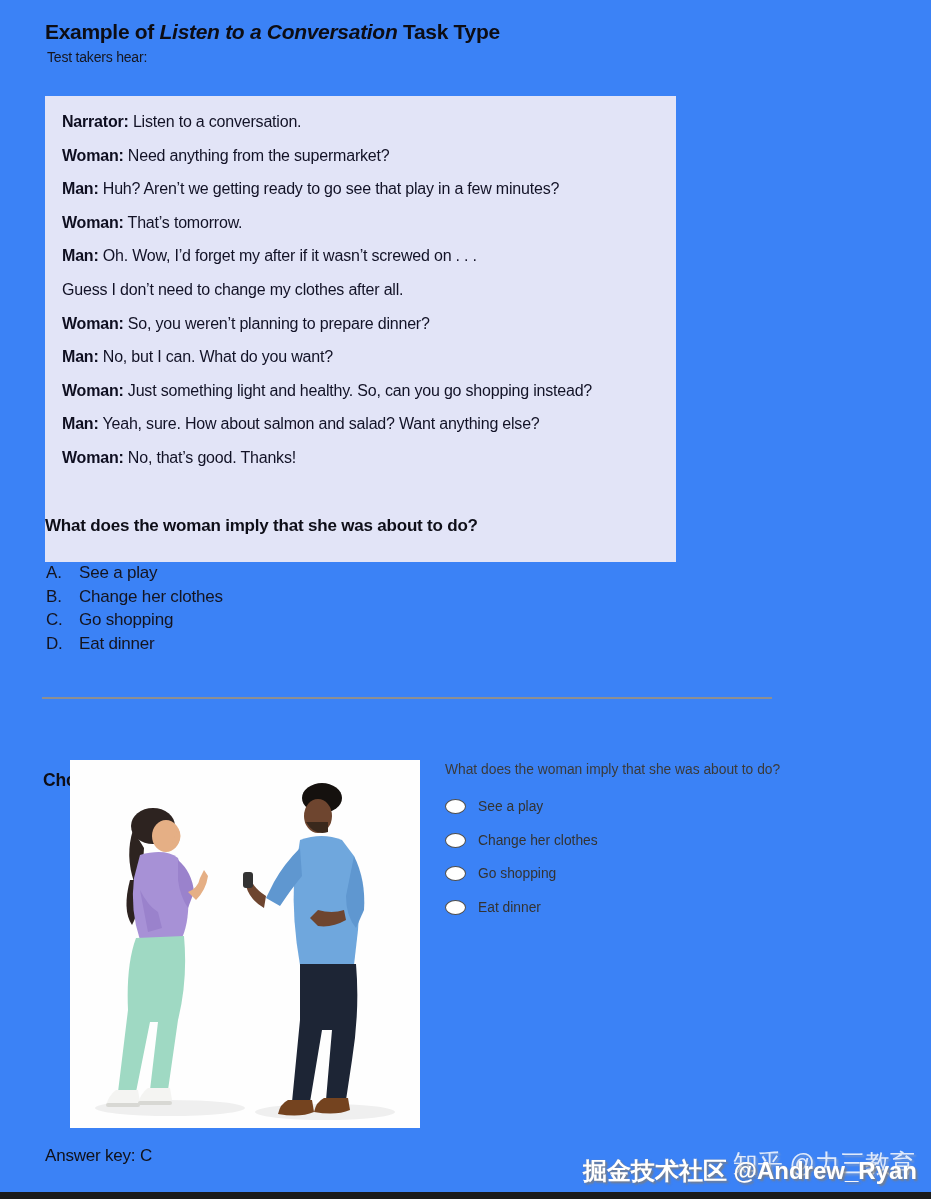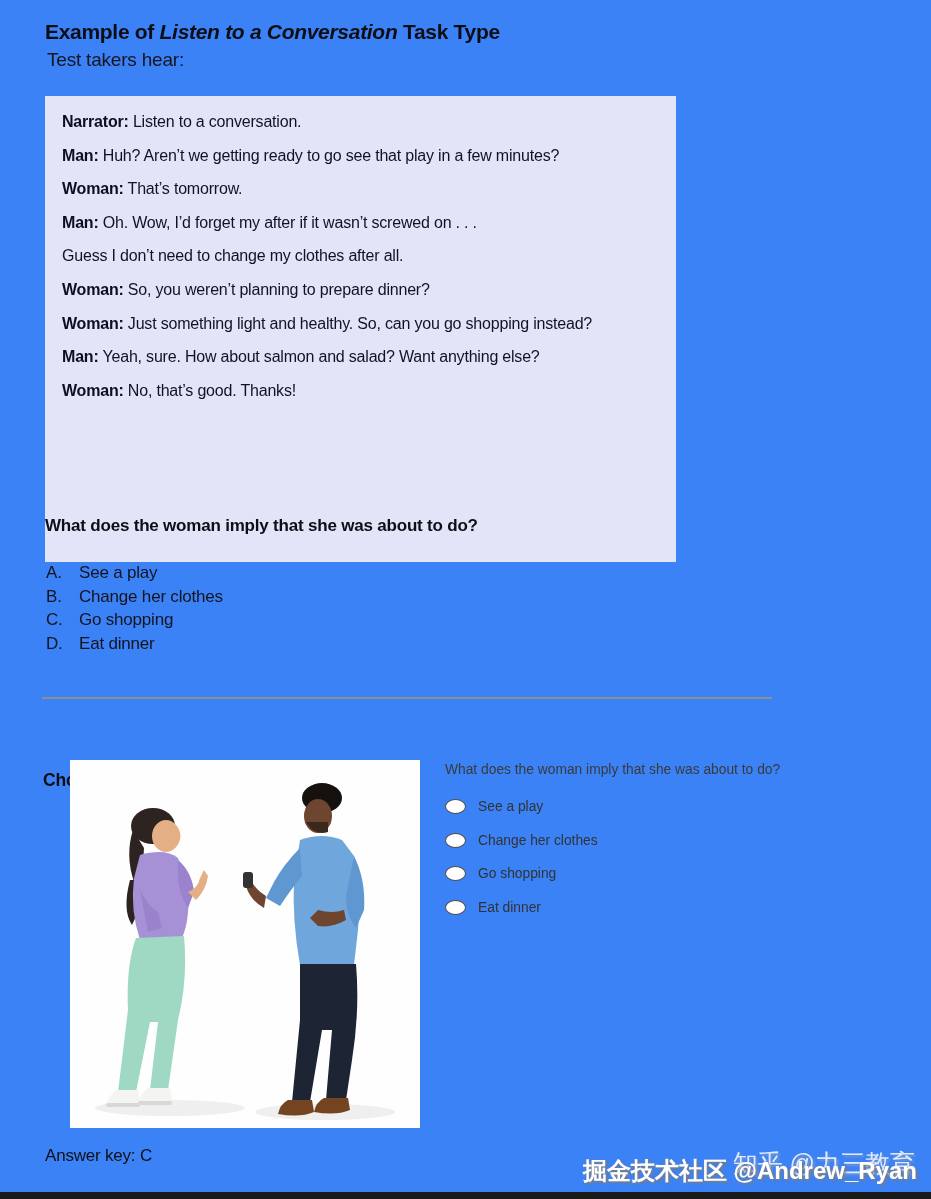--- a/index.html
+++ b/index.html
@@ -2,21 +2,21 @@
 <html><head>
 <meta charset="utf-8">
 <style>
   html,body{margin:0;padding:0;background:#fff;}
   .page{
     position:relative;width:931px;height:1199px;background:#3b82f6;
     font-family:"Liberation Sans",sans-serif;color:#16162a;overflow:hidden;
   }
   
   .title{position:absolute;left:45px;top:20px;font-size:21px;font-weight:bold;letter-spacing:-0.3px;color:#0d0d14;}
-  .subtitle{position:absolute;left:47px;top:49px;font-size:19px;letter-spacing:-0.2px;color:#16161e;}
+  .subtitle{position:absolute;left:47px;top:49px;font-size:14px;letter-spacing:-0.2px;color:#16161e;}
   
   .transcript{
     position:absolute;left:45px;top:96px;width:631px;height:466px;
     background:#e2e4f7;box-sizing:border-box;padding:9px 17px;
   }
   .t-line{font-size:16px;line-height:33.6px;letter-spacing:-0.2px;color:#121226;white-space:nowrap;}
   .t-line b{font-weight:bold;color:#0e0e20;}
   
   .doc-question{position:absolute;left:45px;top:516px;font-size:17px;font-weight:bold;letter-spacing:-0.2px;color:#0e0e18;}
   .doc-options{position:absolute;left:46px;top:561px;font-size:17px;letter-spacing:-0.2px;color:#14141f;}
@@ -52,25 +52,27 @@
 </head>
 <body>
 
 <div class="page">
 
   <div class="title"><span>Example of </span><i>Listen to a Conversation</i><span> Task Type</span></div>
   <div class="subtitle">Test takers hear:</div>
 
   <div class="transcript">
     <div class="t-line"><b>Narrator:</b><span> Listen to a conversation.</span></div>
+    <div class="t-line"><b>Woman:</b><span> Need anything from the supermarket?</span></div>
     <div class="t-line"><b>Man:</b><span> Huh? Aren’t we getting ready to go see that play in a few minutes?</span></div>
     <div class="t-line"><b>Woman:</b><span> That’s tomorrow.</span></div>
     <div class="t-line"><b>Man:</b><span> Oh. Wow, I’d forget my after if it wasn’t screwed on . . .</span></div>
     <div class="t-line"><b></b><span>Guess I don’t need to change my clothes after all.</span></div>
     <div class="t-line"><b>Woman:</b><span> So, you weren’t planning to prepare dinner?</span></div>
+    <div class="t-line"><b>Man:</b><span> No, but I can. What do you want?</span></div>
     <div class="t-line"><b>Woman:</b><span> Just something light and healthy. So, can you go shopping instead?</span></div>
     <div class="t-line"><b>Man:</b><span> Yeah, sure. How about salmon and salad? Want anything else?</span></div>
     <div class="t-line"><b>Woman:</b><span> No, that’s good. Thanks!</span></div>
   </div>
 
   <div class="doc-question">What does the woman imply that she was about to do?</div>
 
   <div class="doc-options">
     <div class="doc-option">
         <span class="letter">A.</span>

